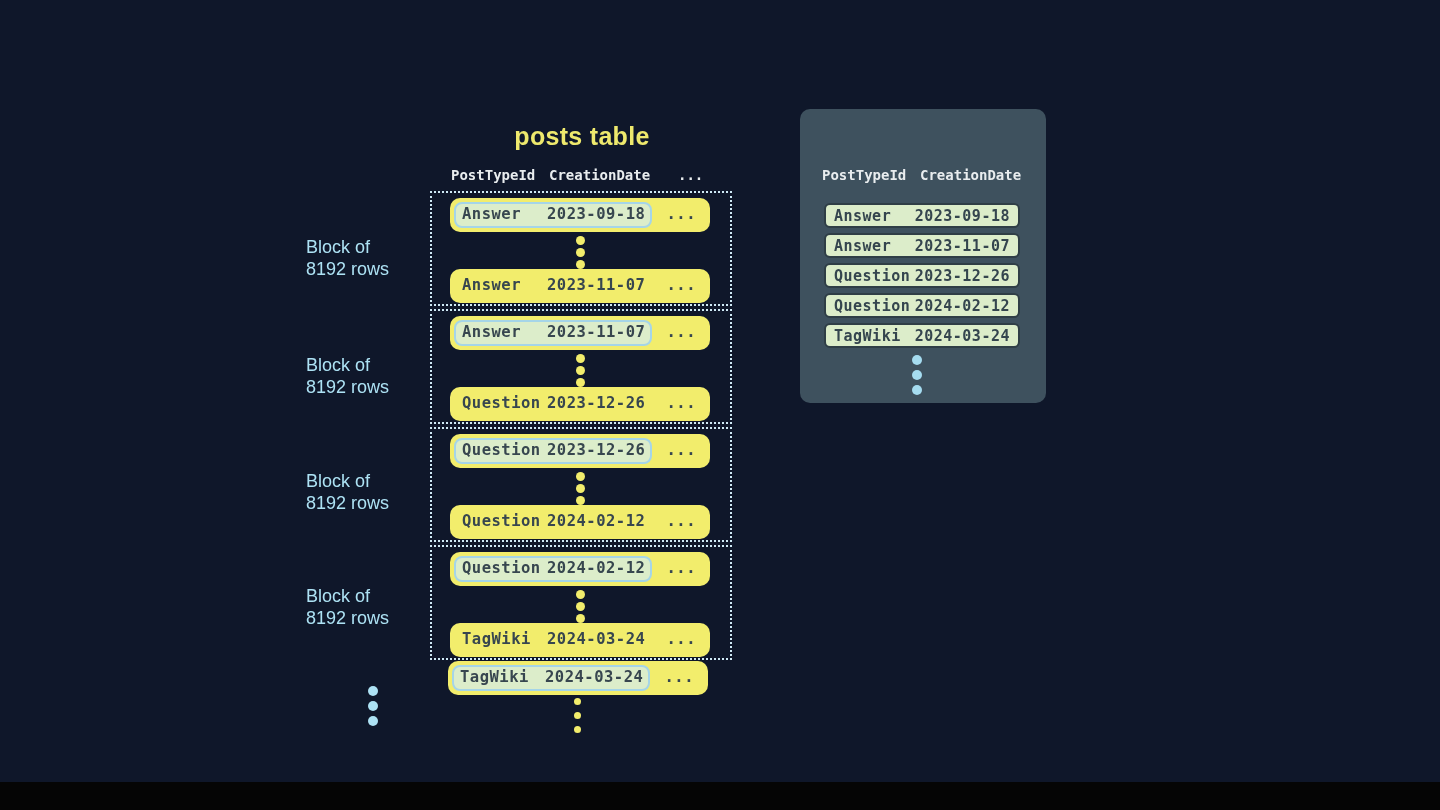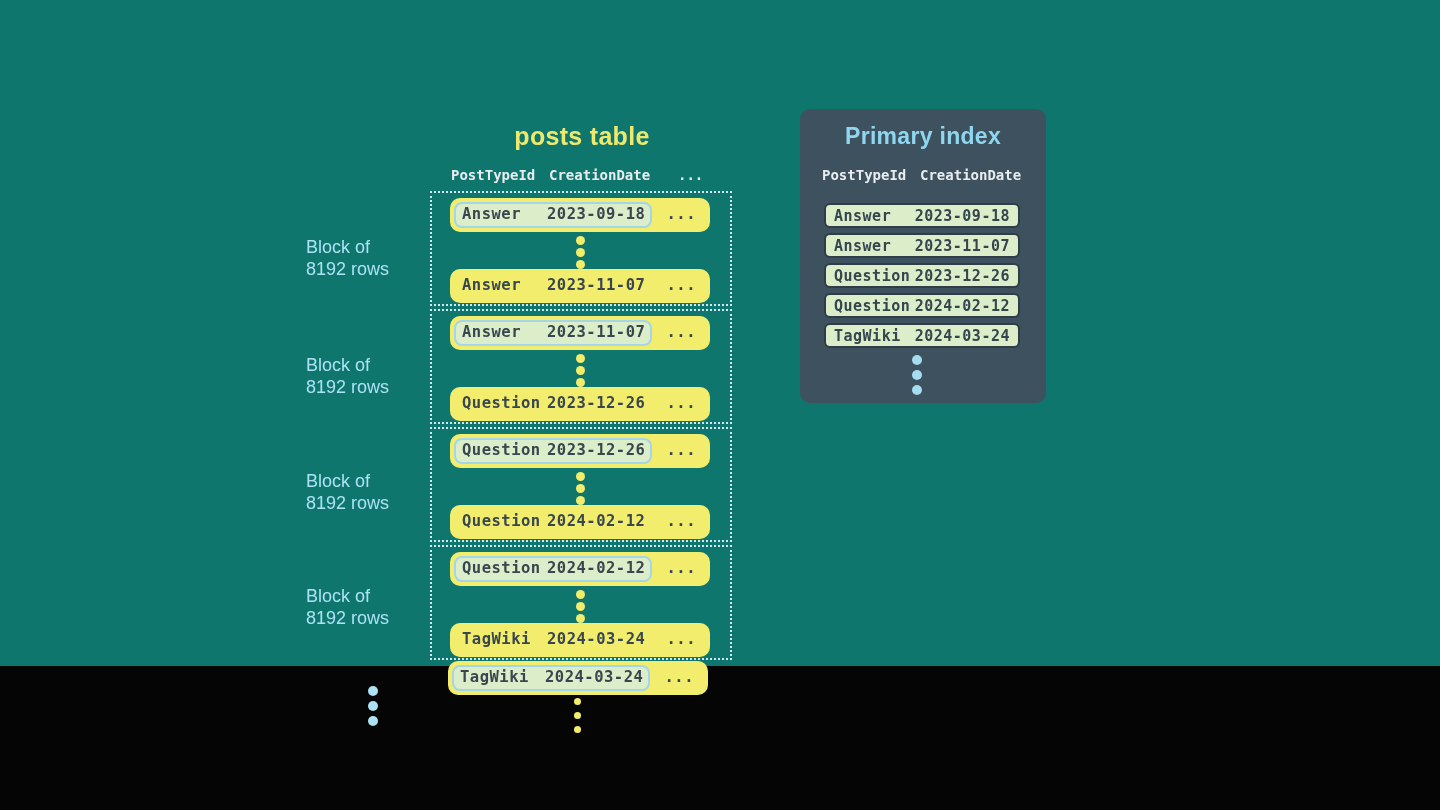--- a/index.html
+++ b/index.html
@@ -1,19 +1,19 @@
 <!DOCTYPE html>
 <html><head>
 <meta charset="utf-8">
 <style>
   * { margin: 0; padding: 0; box-sizing: border-box; }
   html, body { width: 1440px; height: 810px; background: #050505; overflow: hidden; }
   #stage {
-    position: relative; width: 1440px; height: 666px;
-    background: #0f766e;
+    position: relative; width: 1440px; height: 782px;
+    background: #0f172a;
     font-family: "Liberation Sans", sans-serif;
   }
 
   
   .posts-title {
     position: absolute; left: 432px; top: 122px; width: 300px;
     text-align: center; font-size: 25px; font-weight: 600; color: #eee96d;
     letter-spacing: 0.3px;
   }
   .col-header {
@@ -205,21 +205,20 @@
       <i></i>
       <i></i>
     </div>
   <div class="vdots left-dots">
       <i></i>
       <i></i>
       <i></i>
     </div>
 
   <div class="index-panel">
-    <div class="index-title">Primary index</div>
     <span class="idx-header ih1">PostTypeId</span>
     <span class="idx-header ih2">CreationDate</span>
 
     <div class="irow" style="top:94px">
       <span class="itype">Answer</span>
       <span class="idate">2023-09-18</span>
     </div>
     <div class="irow" style="top:124px">
       <span class="itype">Answer</span>
       <span class="idate">2023-11-07</span>

